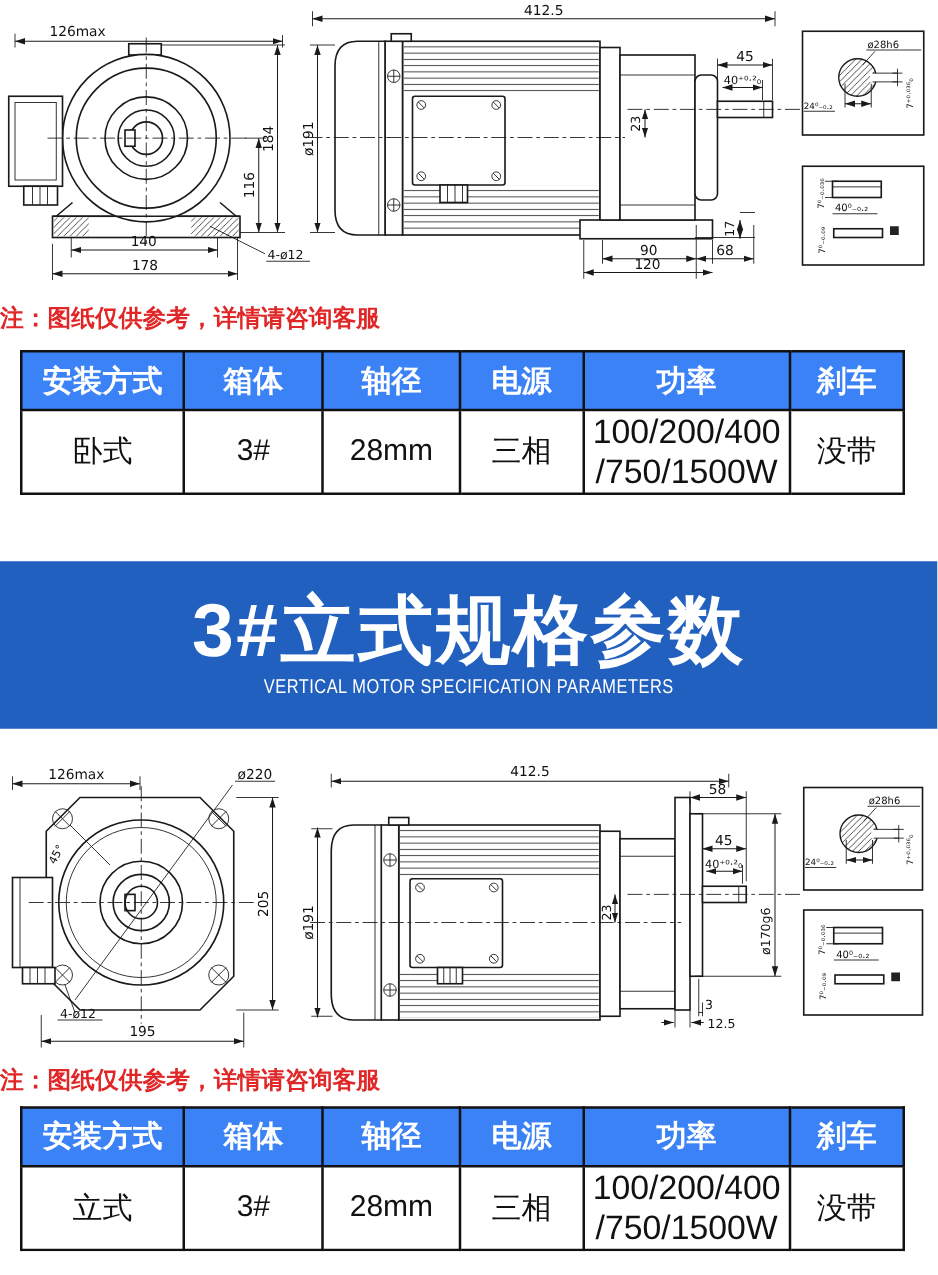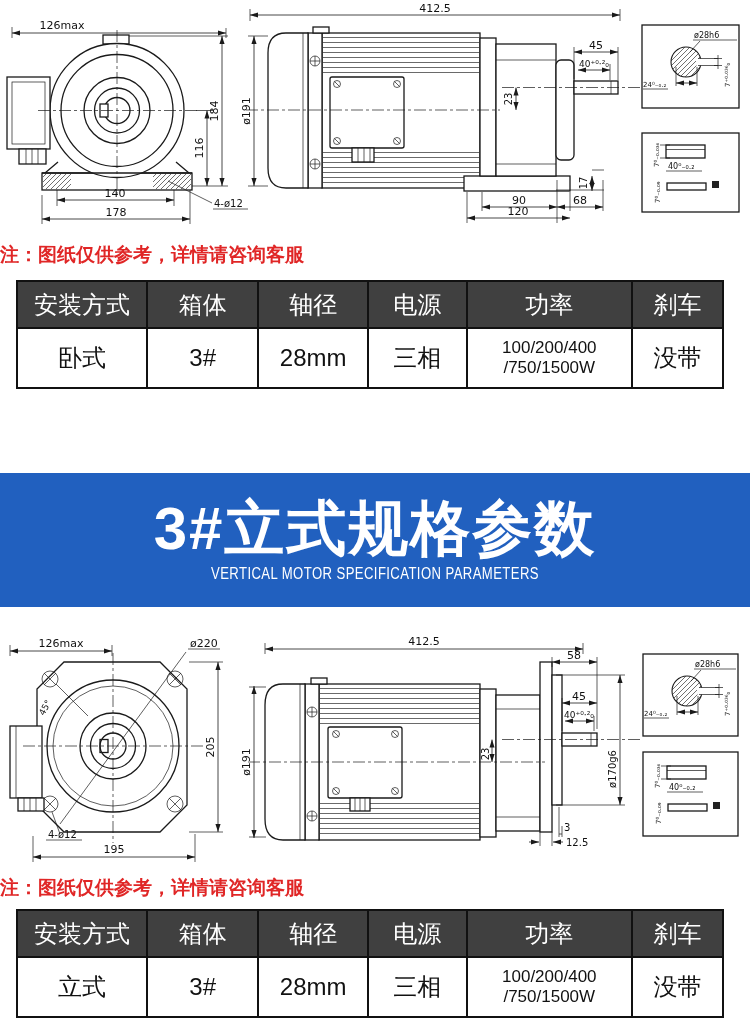--- a/index.html
+++ b/index.html
@@ -11,24 +11,24 @@
   .ln{fill:none;stroke:#1a1a1a;stroke-width:1.3}
   .lnf{fill:#fff;stroke:#1a1a1a;stroke-width:1.3}
   .thin{fill:none;stroke:#1a1a1a;stroke-width:.7}
   .cl{fill:none;stroke:#1a1a1a;stroke-width:.7;stroke-dasharray:12 3 3 3}
   .dim{fill:none;stroke:#1a1a1a;stroke-width:.8}
   .d1{marker-start:url(#ar1);marker-end:url(#ar1)}
   .d2{marker-start:url(#ar2);marker-end:url(#ar2)}
   .e2{marker-end:url(#ar2)}
   .note{padding:6px 26px 0 0;font-size:19px;font-weight:bold;color:#e02626;height:24px}
   .spec-table{border-collapse:collapse;table-layout:fixed;width:708px;margin:14px 0 0 16px}
-  .spec-table th{background:#404040;color:#fff;font-size:24px;font-weight:normal;height:45px;border:2px solid #111;padding:0}
+  .spec-table th{background:#3b82f6;color:#fff;font-size:24px;font-weight:bold;height:45px;border:2px solid #111;padding:0}
   .spec-table td{font-size:24px;text-align:center;height:58px;border:2px solid #111;padding:0}
-  .spec-table td.power{font-size:17px;line-height:1.2;white-space:pre-line}
-  .banner{margin-top:84px;height:134px;background:#2160bf;display:flex;flex-direction:column;align-items:center;justify-content:center}
+  .spec-table td.power{font-size:27px;line-height:1.2;white-space:pre-line}
+  .banner{margin-top:53px;height:134px;background:#2160bf;display:flex;flex-direction:column;align-items:center;justify-content:center}
   .banner-title{color:#fff;font-size:60px;font-weight:bold;letter-spacing:2px;line-height:1.05}
   .banner-sub{color:#fff;font-size:16px;letter-spacing:.5px;margin-top:5px;transform:scaleX(.82)}
   .svg2{margin-top:24px}
   .t2{margin-top:10px}
 </style>
 </head>
 <body>
 
 <section>
 

